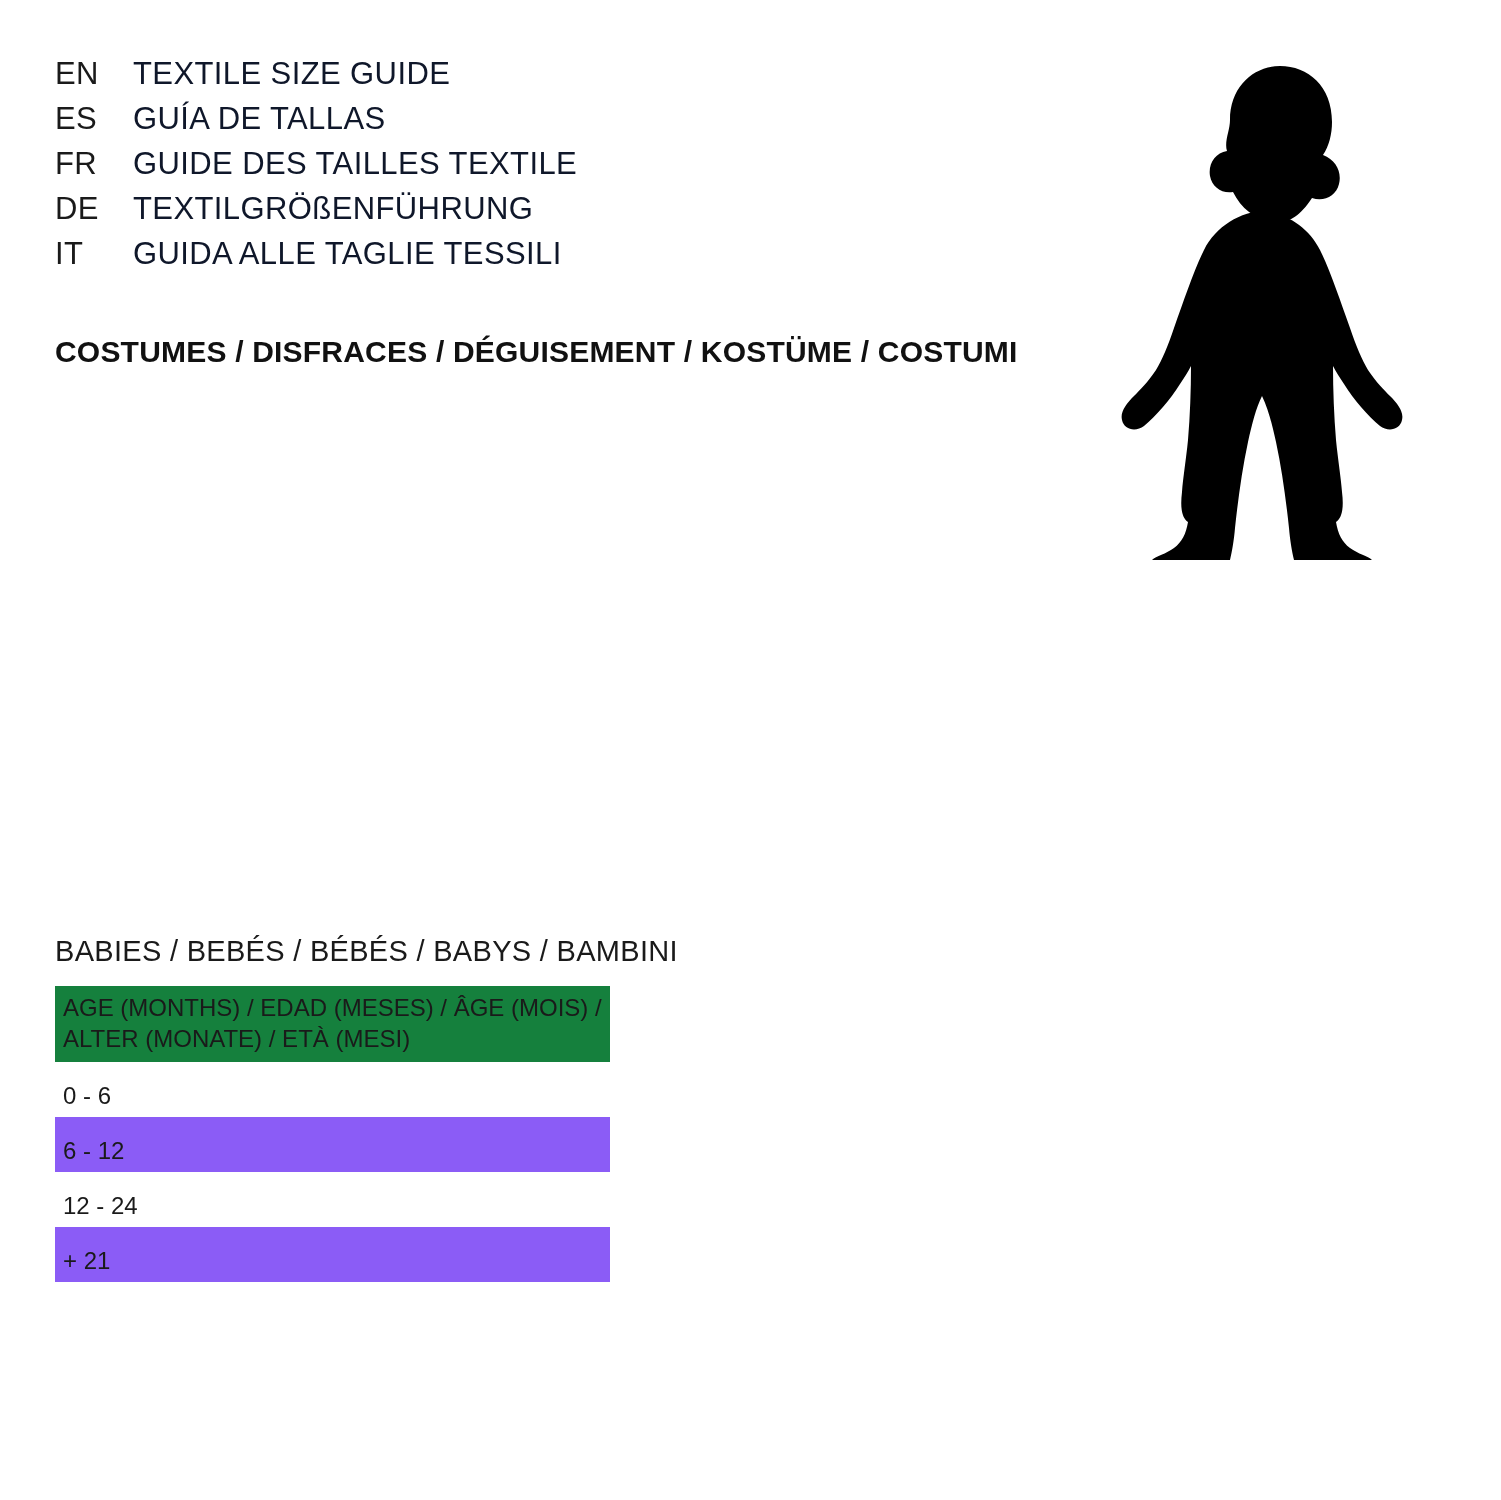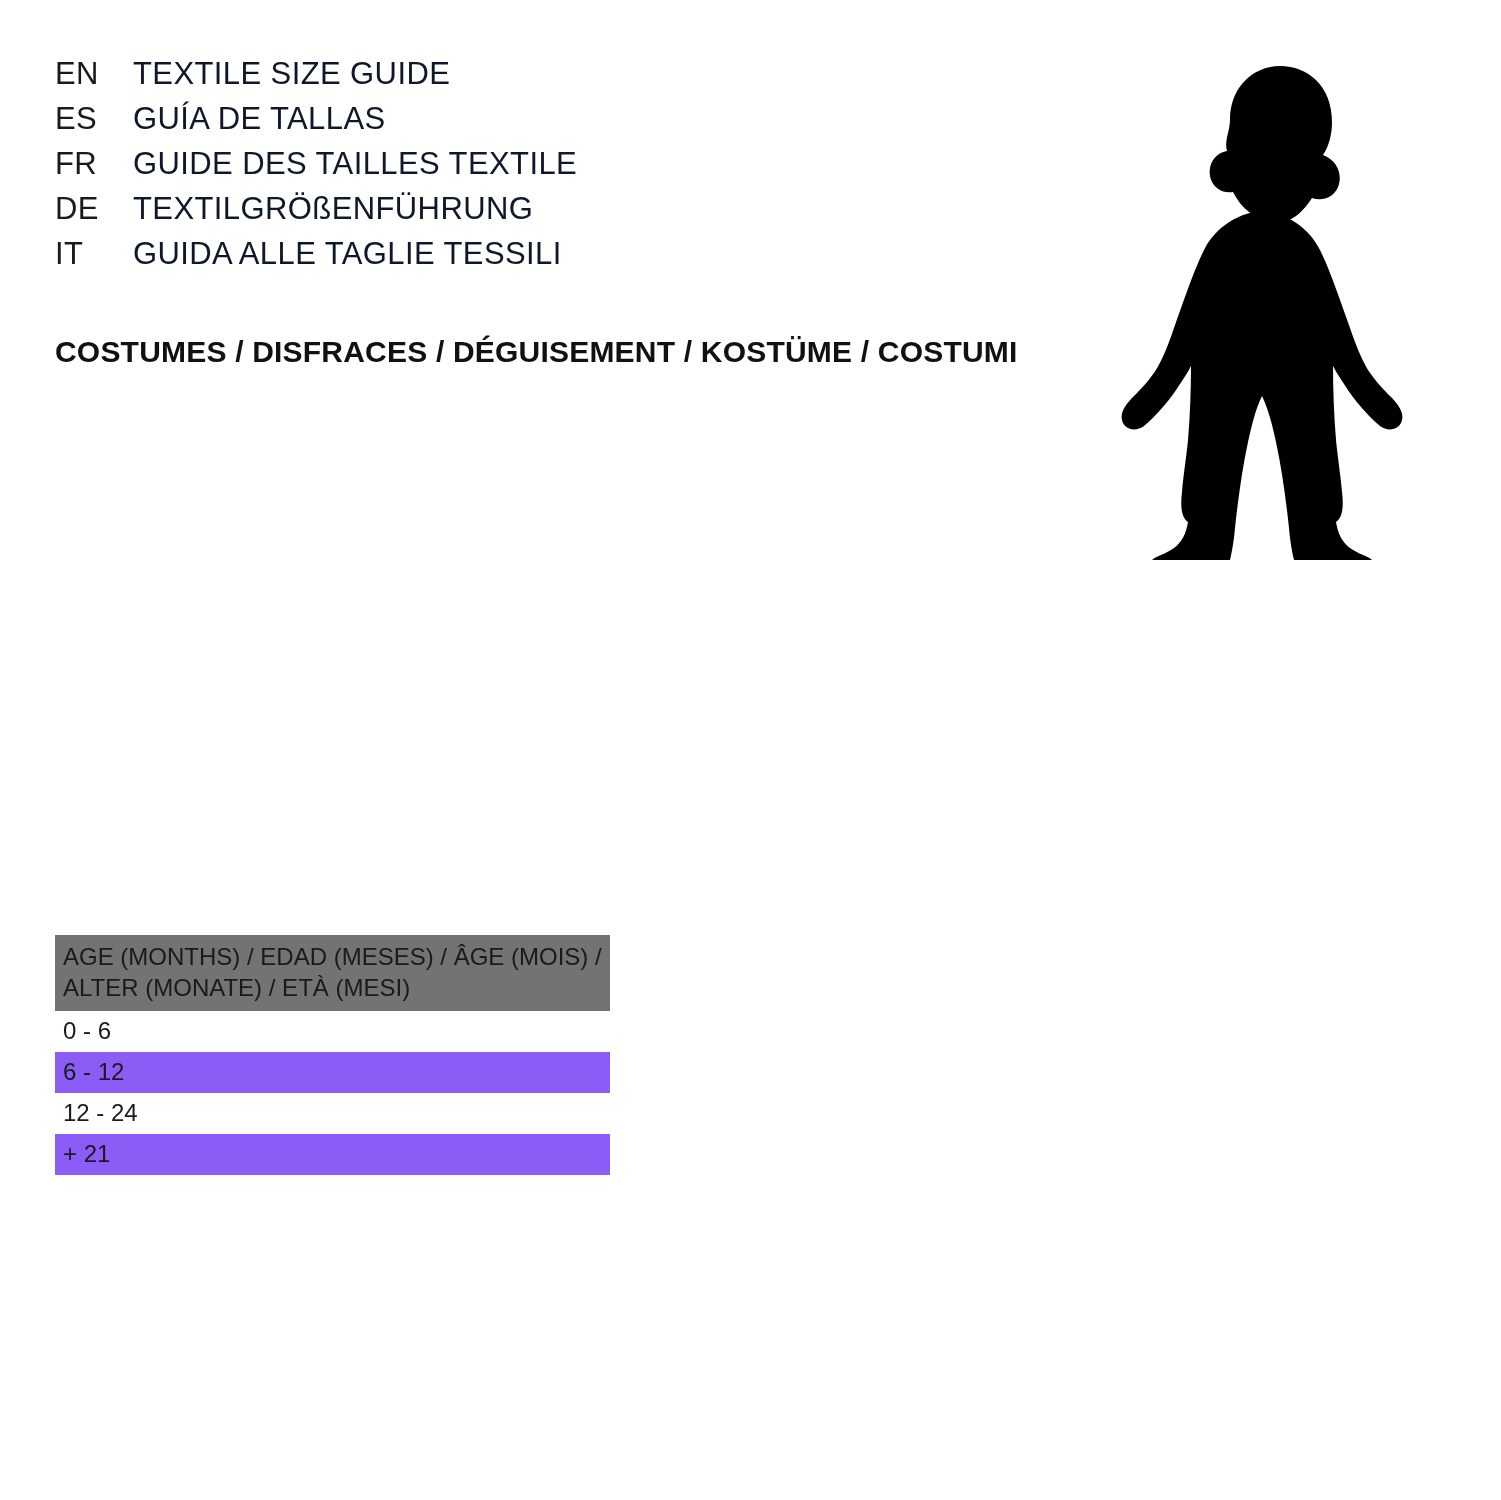--- a/index.html
+++ b/index.html
@@ -80,33 +80,33 @@
     color: #1a1a1a;
     margin-bottom: 18px;
     white-space: nowrap;
   }
   table.size-table {
     border-collapse: collapse;
     width: 555px;
     table-layout: fixed;
   }
   table.size-table th {
-    background: #737373;
+    background: #15803d;
     color: #1a1a1a;
     font-size: 24px;
     font-weight: normal;
     text-align: left;
     padding: 7px 8px 8px 8px;
     line-height: 1.28;
   }
   table.size-table td {
     font-size: 24px;
     color: #1a1a1a;
     text-align: left;
-    padding: 5px 8px 6px 8px;
+    padding: 19px 8px 6px 8px;
     line-height: 1.25;
   }
   table.size-table tr.odd td {
     background: #ffffff;
   }
   table.size-table tr.even td {
     background: #8b5cf6;
   }
 </style>
 </head>
@@ -180,20 +180,21 @@
                C314 352 308 344 300 336
                C294 330 286 322 278 310
                C272 300 266 286 260 268
                C250 240 240 210 230 190
                C218 166 194 152 168 150 Z"></path>
     </g>
   </svg>
 </div>
 
 <div class="table-section">
+  <div class="table-heading">BABIES / BEBÉS / BÉBÉS / BABYS / BAMBINI</div>
   <table class="size-table">
     <thead>
       <tr>
         <th>AGE (MONTHS) / EDAD (MESES) / ÂGE (MOIS) / ALTER (MONATE) / ETÀ (MESI)</th>
       </tr>
     </thead>
     <tbody>
       <tr class="odd">
         <td>0 - 6</td>
       </tr>

